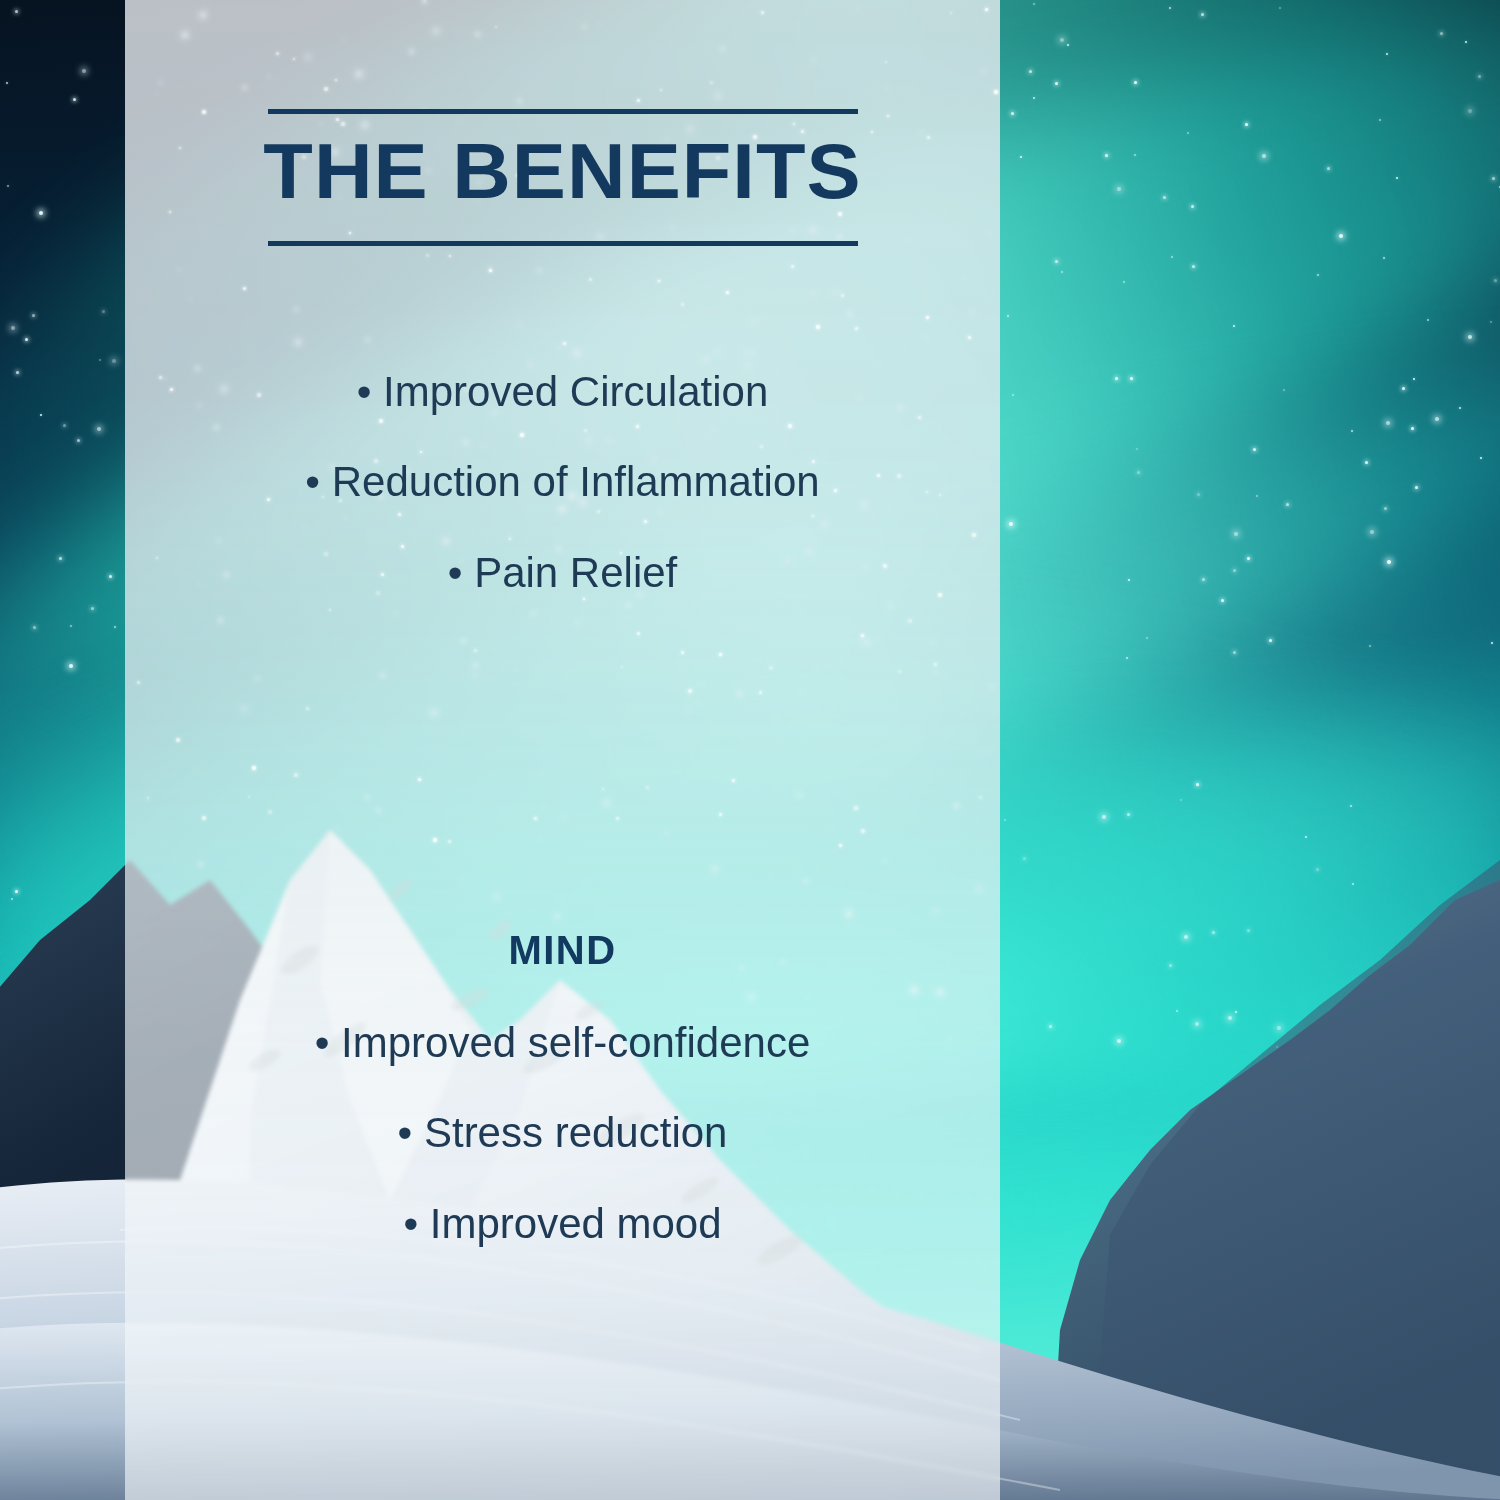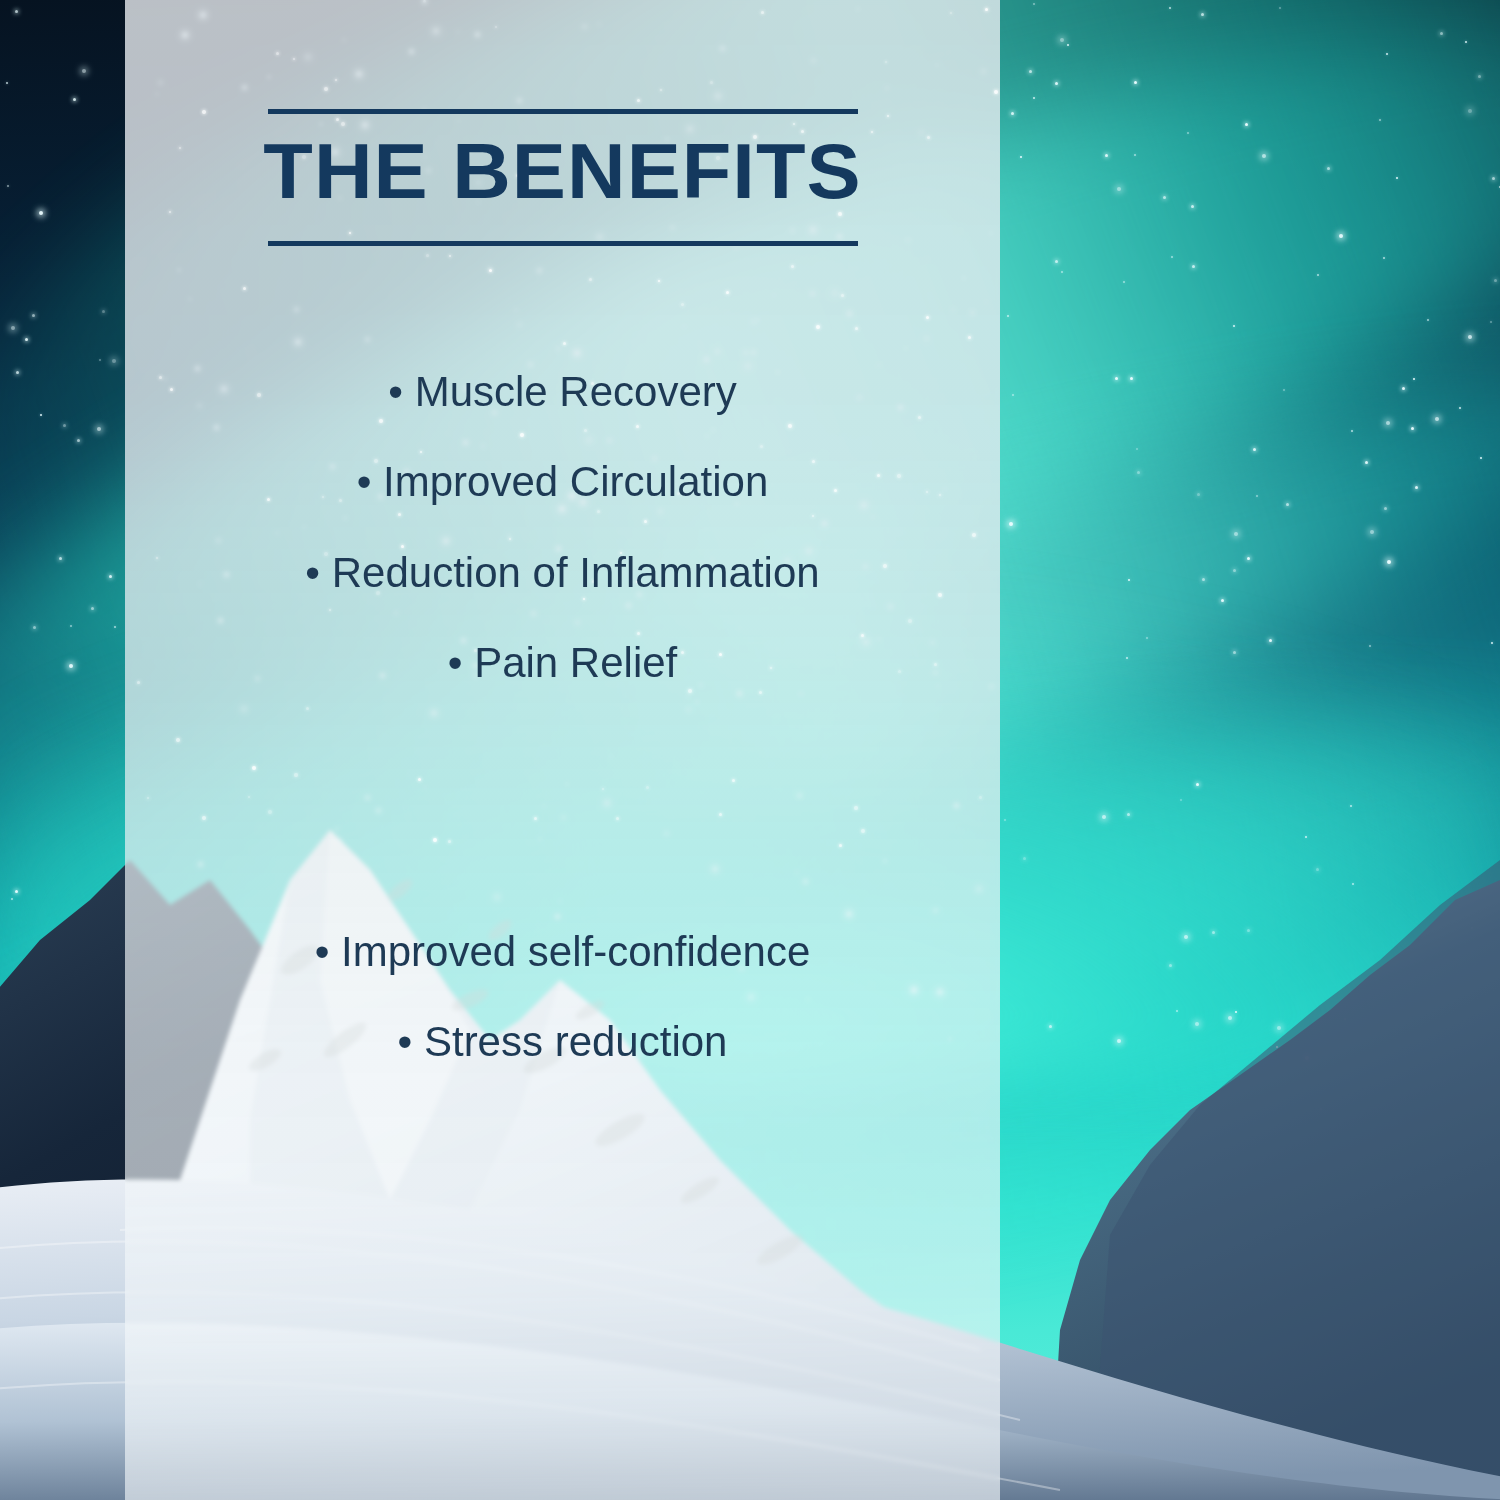--- a/index.html
+++ b/index.html
@@ -690,41 +690,42 @@
 
   <div class="content">
 
     <div class="rule rule-top"></div>
     <div class="title">THE BENEFITS</div>
     <div class="rule rule-bot"></div>
 
     <div class="section section-body">
       <div class="benefit">
         <span class="bullet">•</span>
-        <span>Muscle Recovery</span>
-      </div>
-      <div class="benefit">
-        <span class="bullet">•</span>
         <span>Improved Circulation</span>
       </div>
       <div class="benefit">
         <span class="bullet">•</span>
         <span>Reduction of Inflammation</span>
       </div>
       <div class="benefit">
         <span class="bullet">•</span>
         <span>Pain Relief</span>
       </div>
     </div>
 
     <div class="section section-mind">
+      <h2>MIND</h2>
       <div class="benefit">
         <span class="bullet">•</span>
         <span>Improved self-confidence</span>
       </div>
       <div class="benefit">
         <span class="bullet">•</span>
         <span>Stress reduction</span>
       </div>
+      <div class="benefit">
+        <span class="bullet">•</span>
+        <span>Improved mood</span>
+      </div>
     </div>
 
   </div>
 </div>
 
 </body></html>

